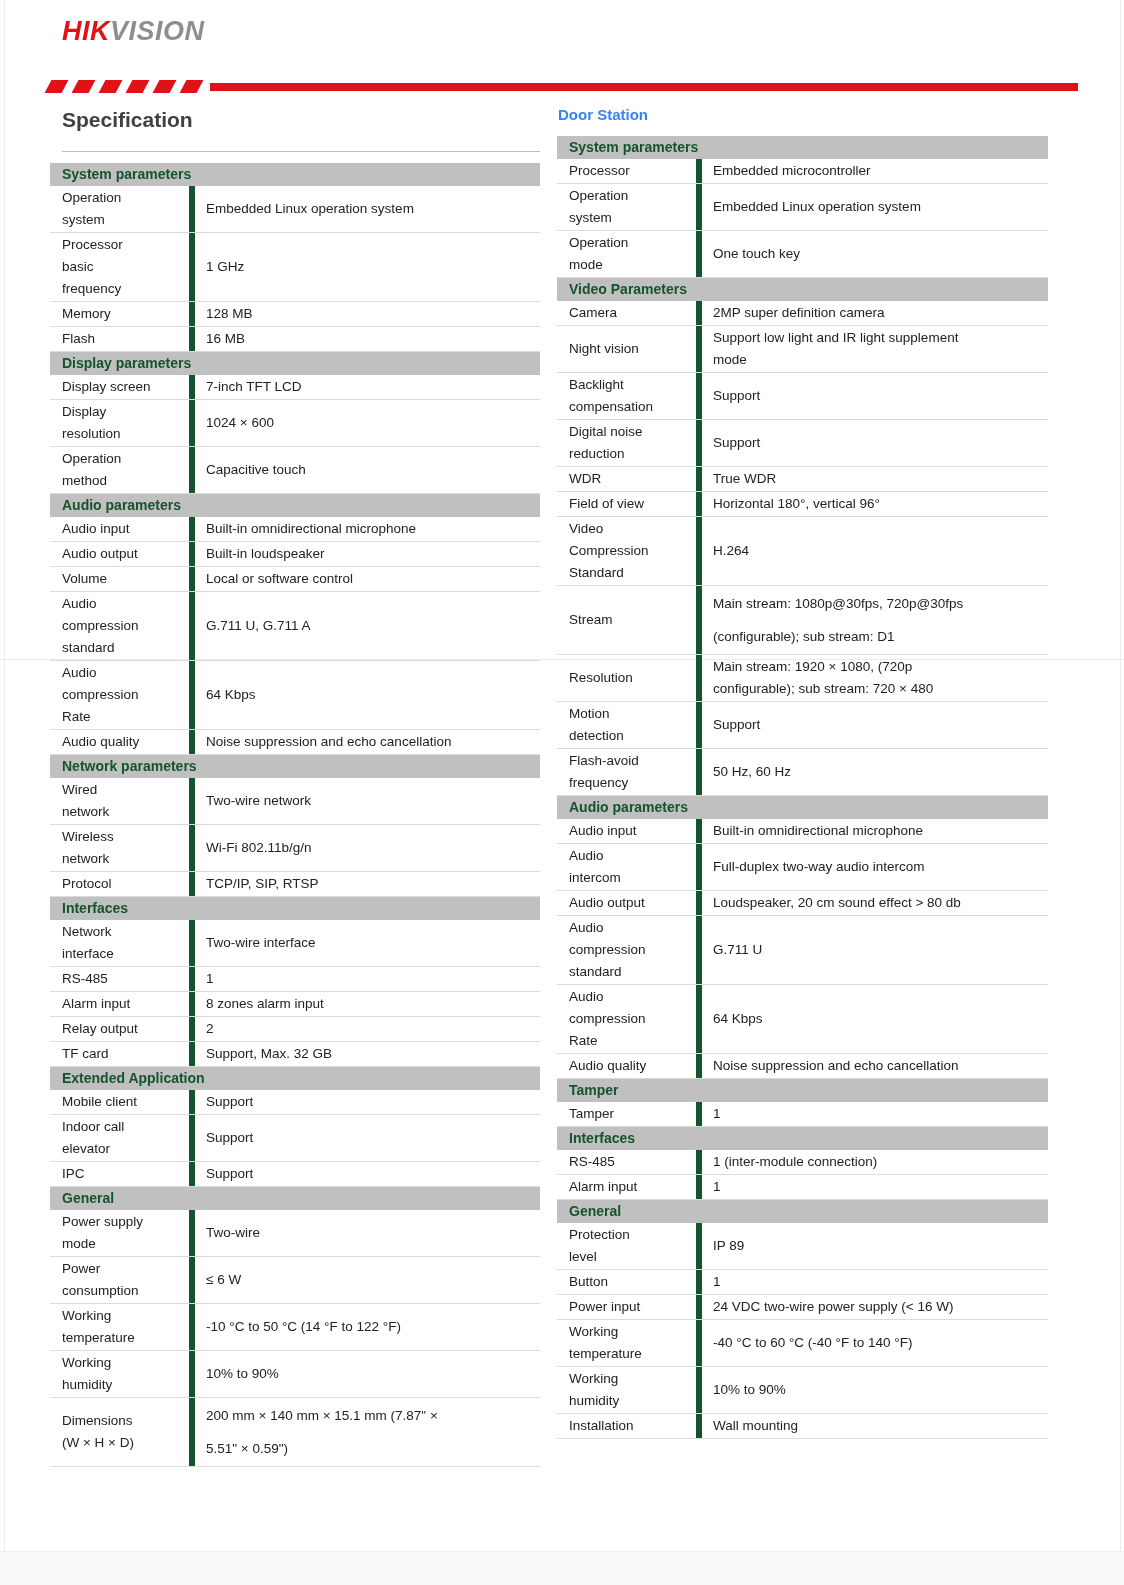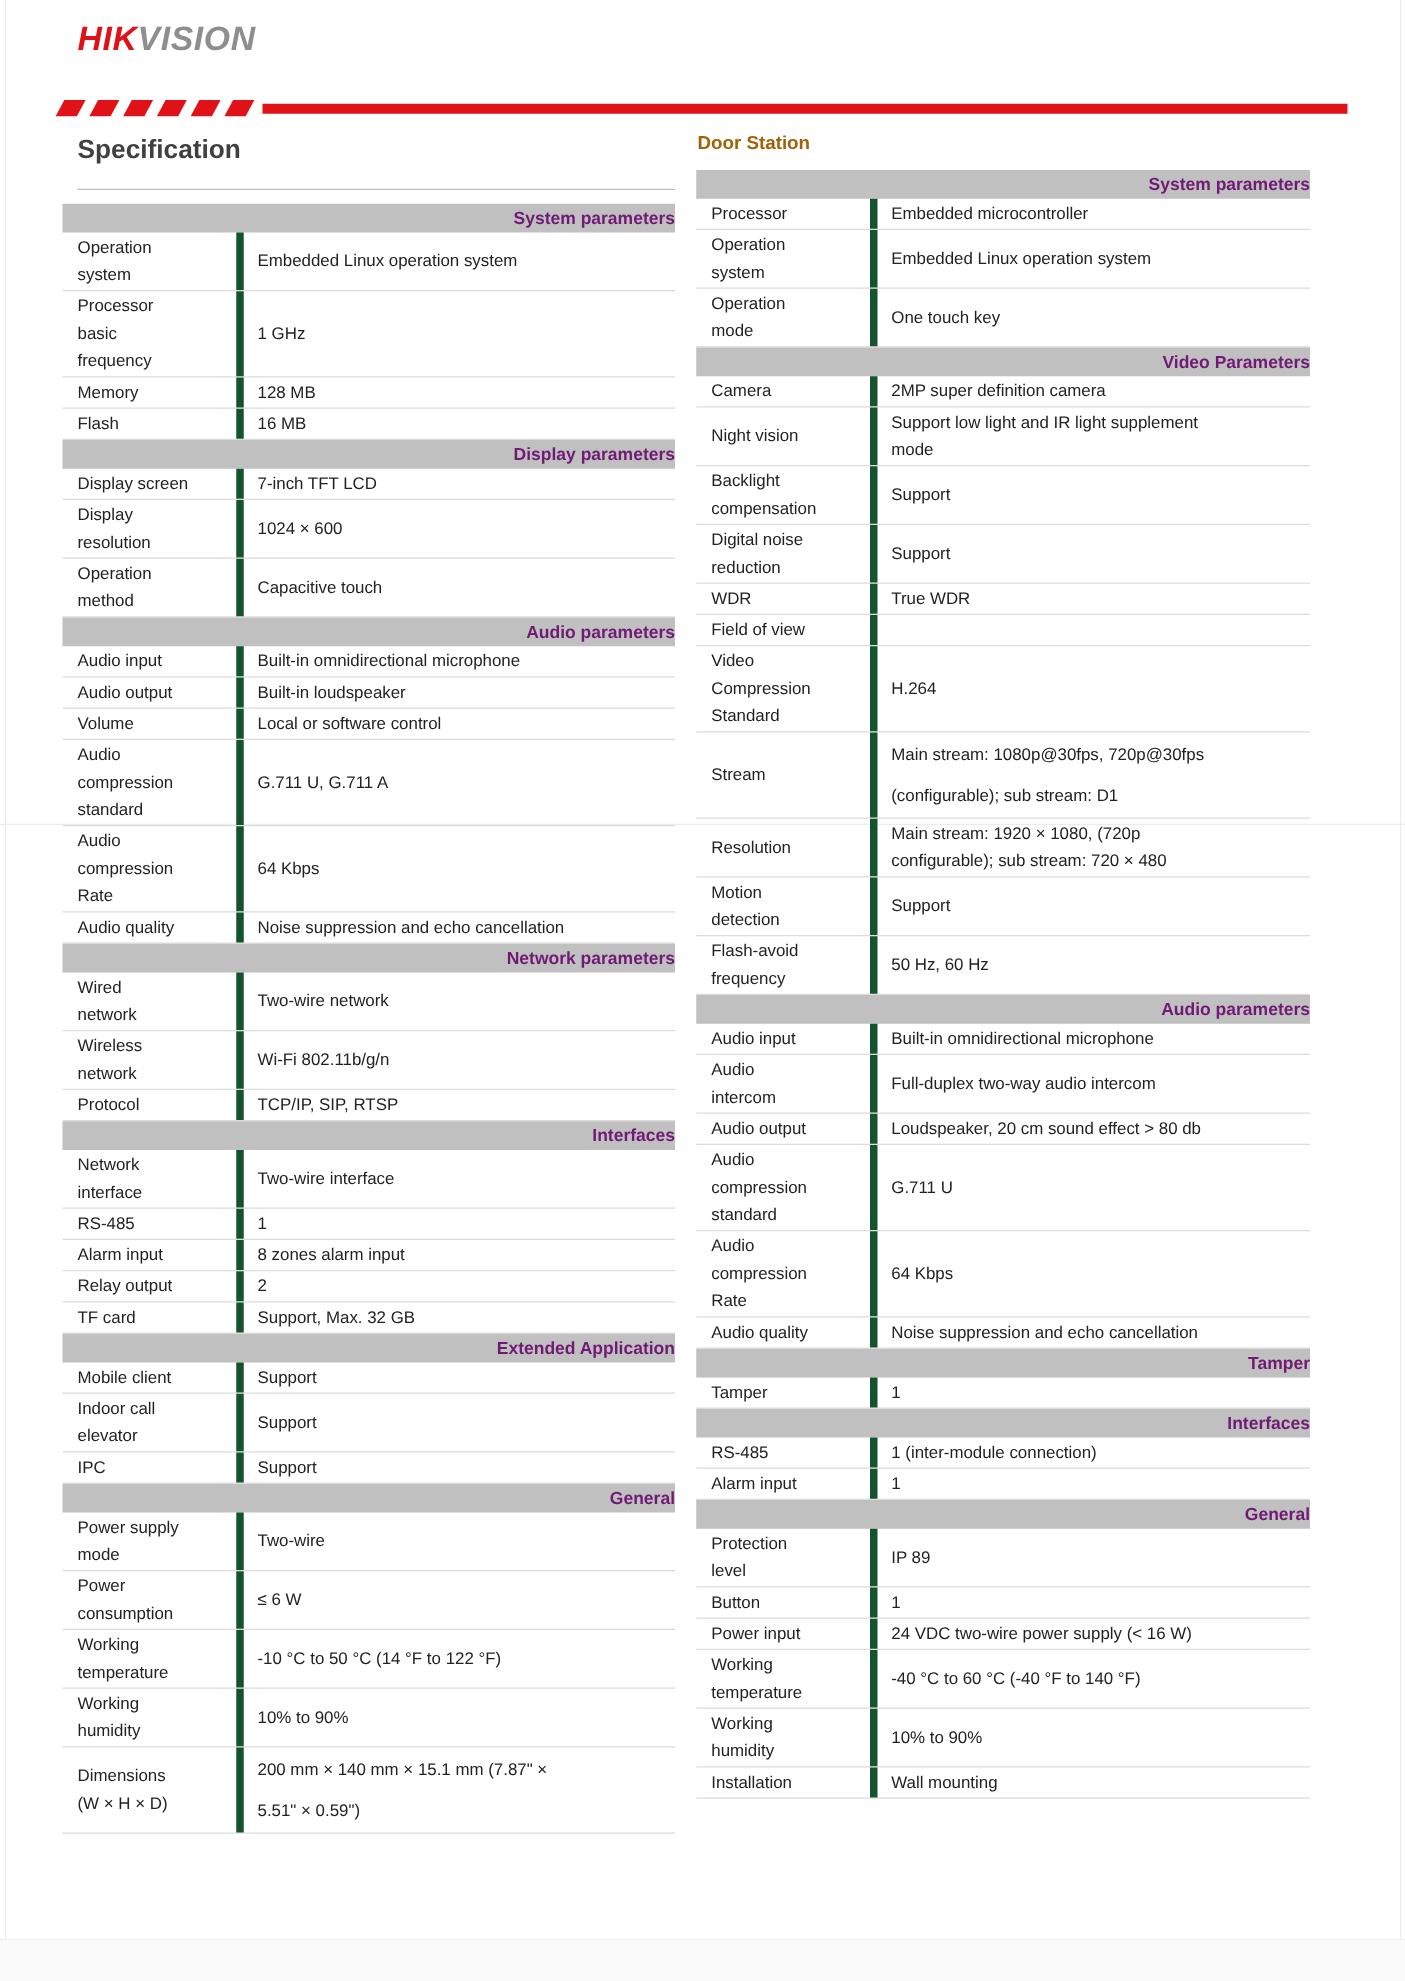--- a/index.html
+++ b/index.html
@@ -22,27 +22,27 @@
   .banner{position:absolute;left:48px;top:79px;width:1030px;height:15px;}
   .banner .dash{position:absolute;top:1px;width:17px;height:13px;background:#e01218;transform:skewX(-28deg);}
   .banner .bar{position:absolute;left:162px;top:4px;width:868px;height:8px;background:#e01218;}
 
   .spec-title{position:absolute;left:62px;top:108px;font-size:21px;font-weight:bold;color:#404040;}
   .spec-underline{position:absolute;left:62px;top:151px;width:478px;height:1px;background:#bdbdbd;}
 
   .col{position:absolute;}
   .col-left{left:50px;top:163px;width:490px;}
   .col-right{left:557px;top:106px;width:491px;}
-  .station-title{font-weight:bold;font-size:15px;color:#a16207;margin:0 0 9px 1px;}
+  .station-title{font-weight:bold;font-size:15px;color:#3b82f6;margin:0 0 9px 1px;}
   .col-right .station-title{margin-bottom:13px;}
 
   .spec-table{width:100%;border-bottom:0;}
   .sec{
-    background:#c0c0c0;color:#701a75;font-weight:bold;font-size:14px;
-    padding:2px 0 2px 12px;line-height:19px;text-align:right;
+    background:#c0c0c0;color:#14532d;font-weight:bold;font-size:14px;
+    padding:2px 0 2px 12px;line-height:19px;
   }
   .row{display:flex;border-bottom:1px solid #dcdcdc;}
   .row:first-of-type{border-top:0;}
   .lbl{
     width:123px;min-width:123px;padding:1px 4px 1px 12px;
     border-right:6px solid #14532d;
     display:flex;align-items:center;
     font-size:13.5px;line-height:22px;white-space:pre-line;color:#222;
   }
   .val{
@@ -261,20 +261,21 @@
         <div class="lbl">Digital noise
 reduction</div>
         <div class="val">Support</div>
       </div>
       <div class="row">
         <div class="lbl">WDR</div>
         <div class="val">True WDR</div>
       </div>
       <div class="row">
         <div class="lbl">Field of view</div>
+        <div class="val">Horizontal 180°, vertical 96°</div>
       </div>
       <div class="row">
         <div class="lbl">Video
 Compression
 Standard</div>
         <div class="val">H.264</div>
       </div>
       <div class="row loose">
         <div class="lbl">Stream</div>
         <div class="val">Main stream: 1080p@30fps, 720p@30fps

